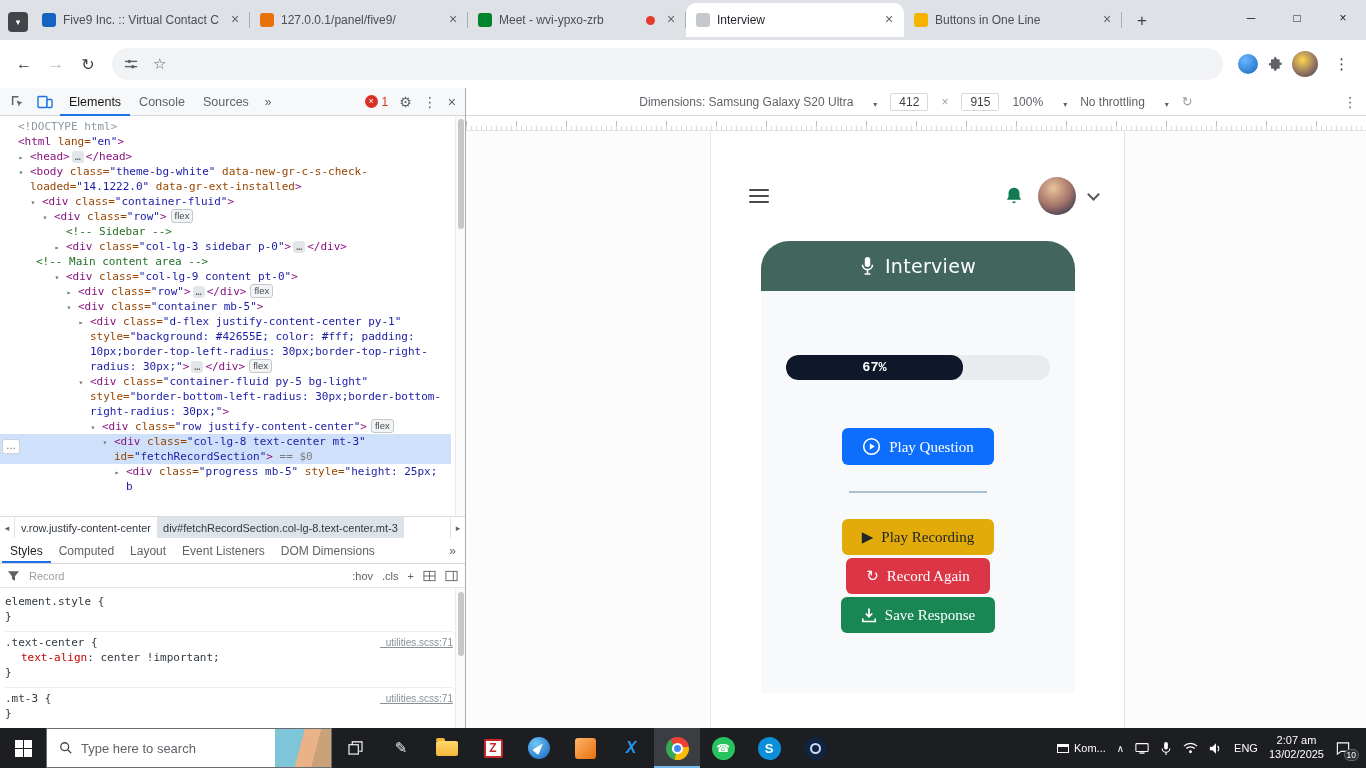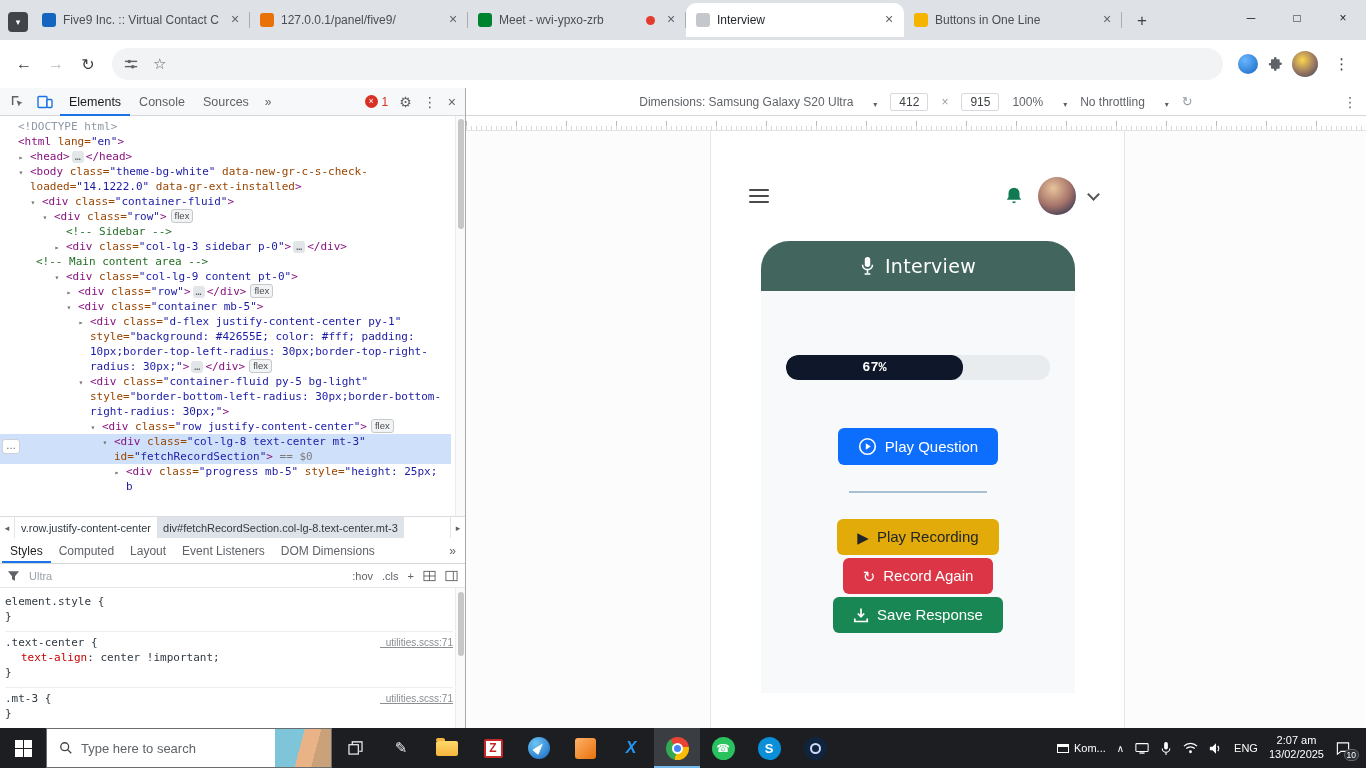--- a/index.html
+++ b/index.html
@@ -108,21 +108,21 @@
 .burger i{display:block;height:2px;background:#4a4a4a;margin:4px 0;border-radius:1px}
 .nav-right{margin-left:auto;display:flex;align-items:center;gap:13px}
 .chev{width:9px;height:9px;border-right:2px solid #555;border-bottom:2px solid #555;transform:rotate(45deg);margin-top:-4px}
 .avatar2{width:38px;height:38px;border-radius:50%;background:radial-gradient(circle at 40% 30%,#e8c39a,#a5746a 50%,#4a4458 80%)}
 .card{margin:26px 49px 0 50px}
 .card-head{height:50px;border-radius:28px 28px 0 0;display:flex;align-items:center;justify-content:center;gap:10px;color:#fff;font-size:19px;letter-spacing:.3px;background:#42655E}
 .card-body{background:#f8f9fa;padding:64px 25px 60px;text-align:center}
 .progress{height:25px;background:#e9ecef;border-radius:12px;margin-bottom:48px;overflow:hidden}
 .pfill{height:100%;border-radius:12px;color:#fff;font-weight:bold;font-size:13.5px;display:flex;align-items:center;justify-content:center;background:#28a745;width:67%}
 .q-label{font-weight:bold;font-size:15px;margin-bottom:24px;color:#1d2124}
-.btn{display:inline-flex;align-items:center;justify-content:center;gap:8px;border:none;border-radius:6px;color:#fff;font-size:15px;padding:9px 20px;font-family:Liberation Sans, sans-serif;line-height:1.2}
+.btn{display:inline-flex;align-items:center;justify-content:center;gap:8px;border:none;border-radius:6px;color:#fff;font-size:15px;padding:9px 20px;font-family:Liberation Serif, serif;line-height:1.2}
 .hr{width:138px;height:2px;background:#a9c0d3;margin:26px auto}
 .stack{display:flex;flex-direction:column;align-items:center;gap:3px}
 .btn-warn{color:#212529}
 .ric{font-size:15px;line-height:1}
 
 
 .taskbar{position:absolute;left:0;right:0;bottom:0;height:40px;background:#1c1e22;display:flex;align-items:stretch;color:#fff;z-index:5}
 .start-btn{width:46px;display:flex;align-items:center;justify-content:center}
 .win-logo{display:grid;grid-template-columns:8px 8px;grid-template-rows:8px 8px;gap:1px}
 .win-logo i{background:#fff}
@@ -295,21 +295,21 @@
             <div class="stab">Event Listeners</div>
             <div class="stab">DOM Dimensions</div>
           </span>
         <span class="stabs-more">»</span>
       </div>
 
       <div class="frow">
         <svg width="13" height="12" viewBox="0 0 14 12" fill="#5f6368">
             <path d="M1 1h12L8.6 6.2V11L5.4 9.4V6.2z"></path>
           </svg>
-        <span class="fplace">Ultra</span>
+        <span class="fplace">Record</span>
         <span class="fbtn">:hov</span>
         <span class="fbtn">.cls</span>
         <span class="fbtn">+</span>
         <svg width="13" height="12" viewBox="0 0 14 12" fill="none" stroke="#5f6368">
             <rect x="1" y="1" width="12" height="10"></rect>
             <line x1="7" y1="1" x2="7" y2="11"></line>
             <line x1="1" y1="6" x2="13" y2="6"></line>
           </svg>
         <svg width="13" height="12" viewBox="0 0 14 12" fill="none" stroke="#5f6368">
             <rect x="1" y="1" width="12" height="10"></rect>

